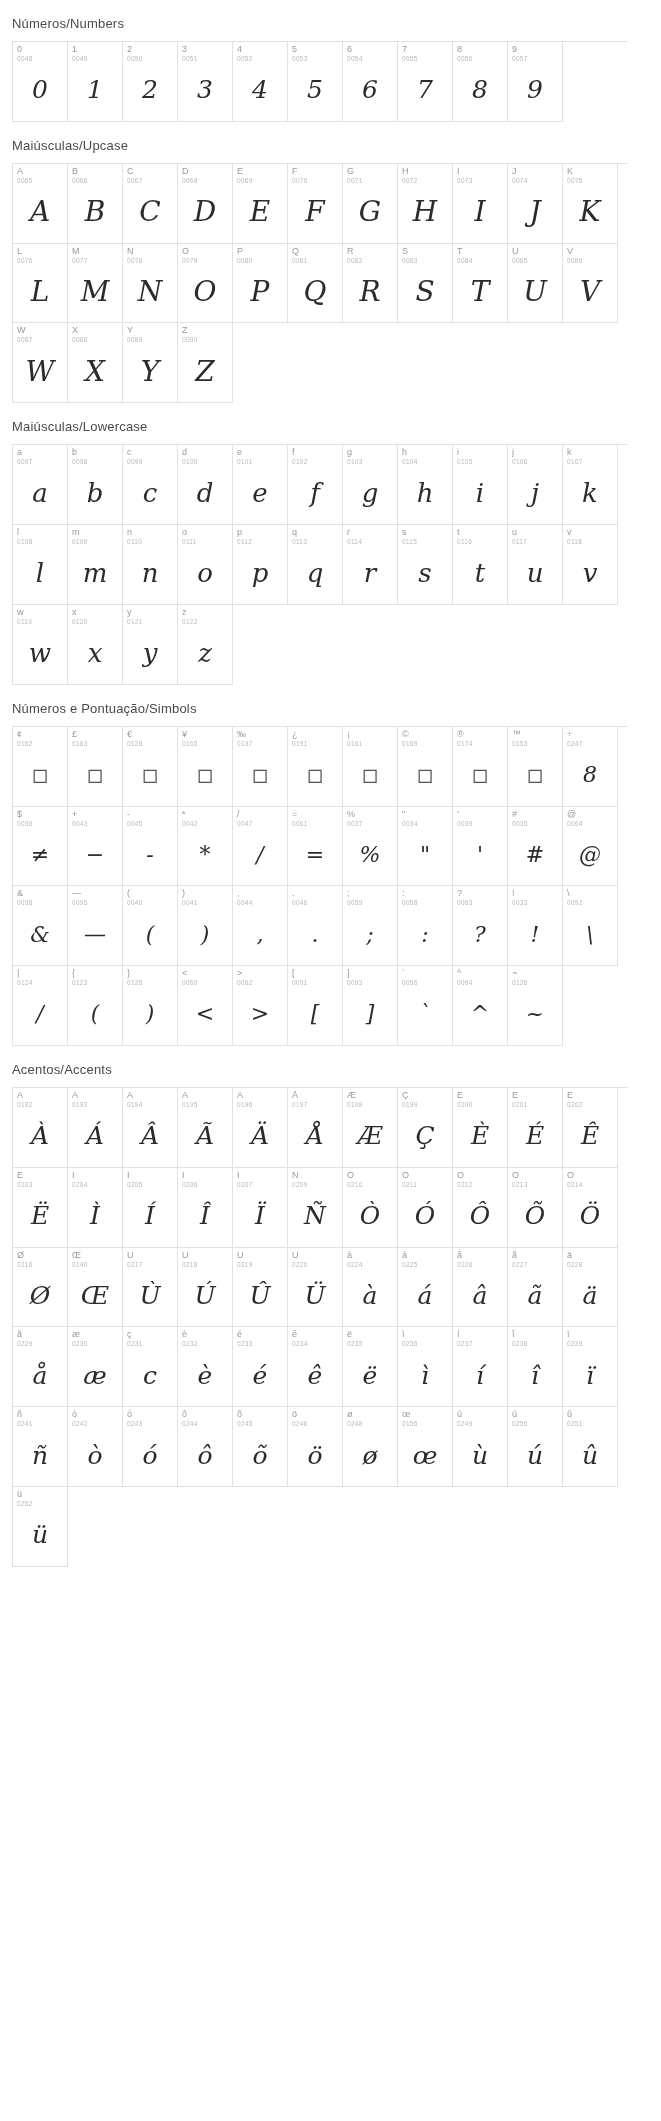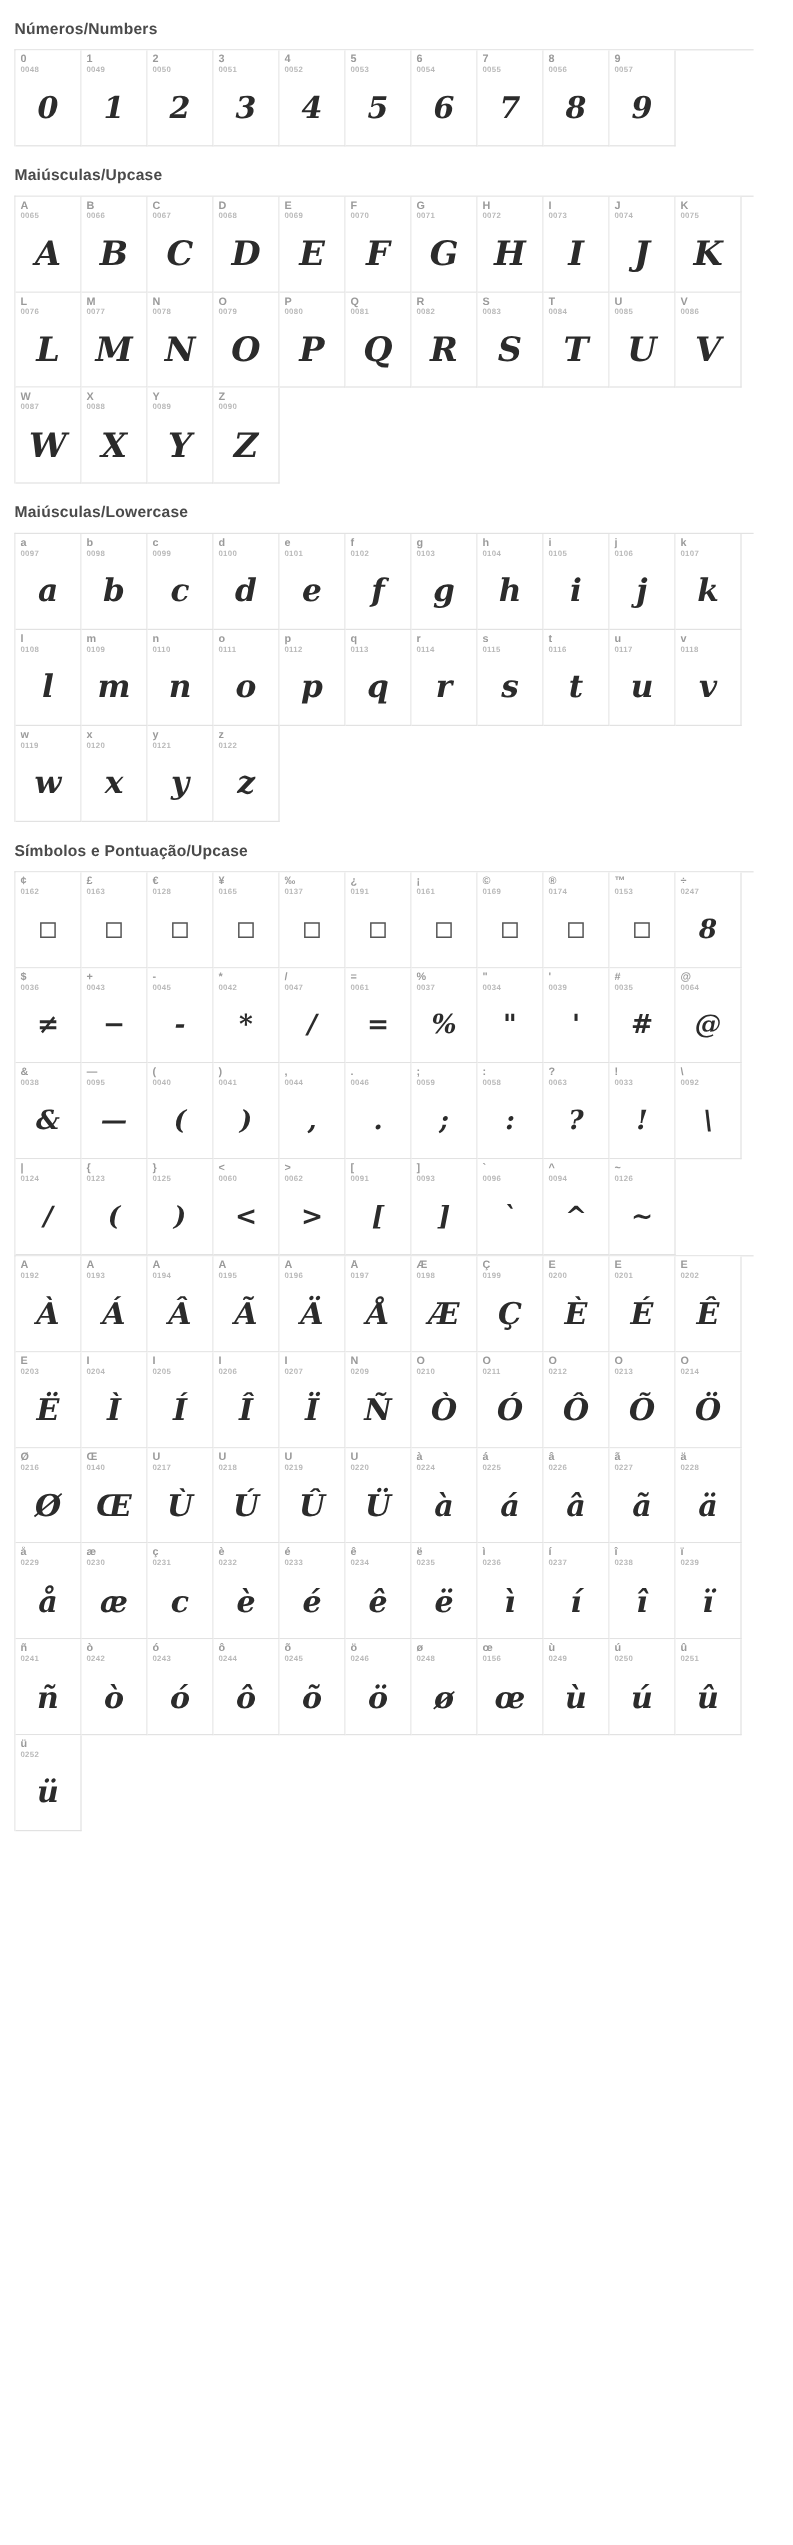--- a/index.html
+++ b/index.html
@@ -2,21 +2,21 @@
 <html><head>
 <meta charset="utf-8">
 <style>
   html,body{margin:0;padding:0;background:#ffffff;}
   body{
     width:661px;
     font-family:"DejaVu Sans", sans-serif;
     color:#3c3c3c;
     -webkit-font-smoothing:antialiased;
   }
-  .page{width:624px;padding:0 0 20px 0;box-sizing:border-box;font-weight:bold;}
+  .page{width:624px;padding:0 0 20px 0;box-sizing:border-box;}
   .section{margin:0 0 0 0;}
   .section-title{
     font-size:13px;
     color:#4a4a4a;
     font-family:"Liberation Sans", sans-serif;
     padding:16px 0 10px 12px;
     letter-spacing:.2px;
   }
   .grid{
     display:flex;
@@ -527,21 +527,21 @@
           <div class="cell">
             <div class="meta">
               <span class="ch-label">z</span>
               <span class="code">0122</span>
             </div>
             <div class="glyph">z</div>
           </div>
         </div>
       </div>
       <div class="section">
-        <div class="section-title">Símbolos e Pontuação/Upcase</div>
+        <div class="section-title">Números e Pontuação/Simbols</div>
         <div class="grid symbols">
           <div class="cell">
             <div class="meta">
               <span class="ch-label">¢</span>
               <span class="code">0162</span>
             </div>
             <div class="glyph tofu">□</div>
           </div>
           <div class="cell">
             <div class="meta">
@@ -833,20 +833,21 @@
           <div class="cell">
             <div class="meta">
               <span class="ch-label">~</span>
               <span class="code">0126</span>
             </div>
             <div class="glyph">~</div>
           </div>
         </div>
       </div>
       <div class="section">
+        <div class="section-title">Acentos/Accents</div>
         <div class="grid accents">
           <div class="cell">
             <div class="meta">
               <span class="ch-label">À</span>
               <span class="code">0192</span>
             </div>
             <div class="glyph">À</div>
           </div>
           <div class="cell">
             <div class="meta">

